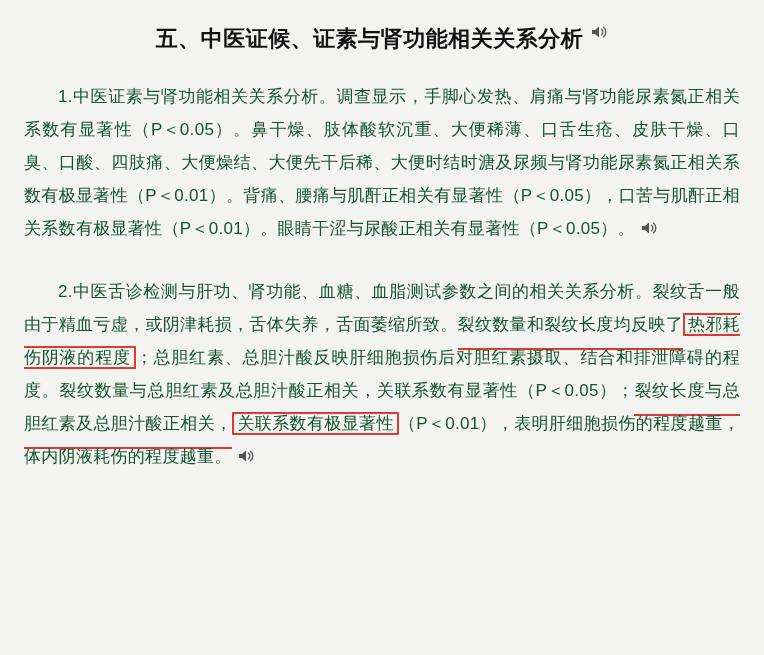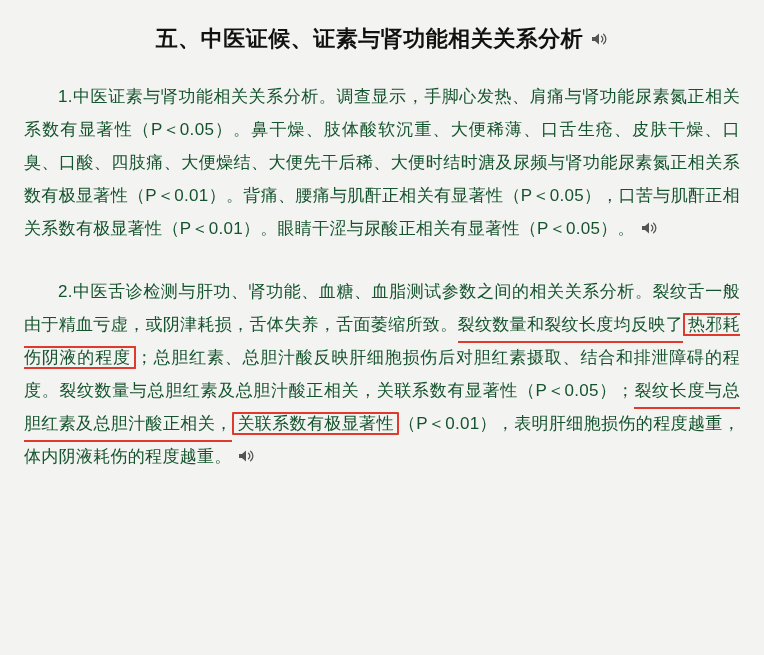--- a/index.html
+++ b/index.html
@@ -16,21 +16,21 @@
   }
   .page {
     position: relative;
     width: 764px;
     height: 655px;
     box-sizing: border-box;
     padding: 18px 24px 10px 24px;
   }
   .title-row {
     display: flex;
-    align-items: center;
+    align-items: flex-start;
     justify-content: center;
     gap: 8px;
     margin-top: 6px;
     margin-bottom: 26px;
   }
   .doc-title {
     font-size: 22px;
     font-weight: bold;
     letter-spacing: 0.5px;
     color: #111;
@@ -59,21 +59,21 @@
     width: 34px;
   }
   .inline-speaker {
     display: inline-block;
     vertical-align: -2px;
     margin-left: 6px;
   }
   
   .u-red {
     border-bottom: 2px solid #e03a2f;
-    padding-bottom: 7px;
+    padding-bottom: 14px;
   }
   .box-red {
     border: 2px solid #e03a2f;
     padding: 0 3px;
     border-radius: 1px;
   }
   .sec2 { margin-top: 30px; }
 </style>
 </head>
 <body>

